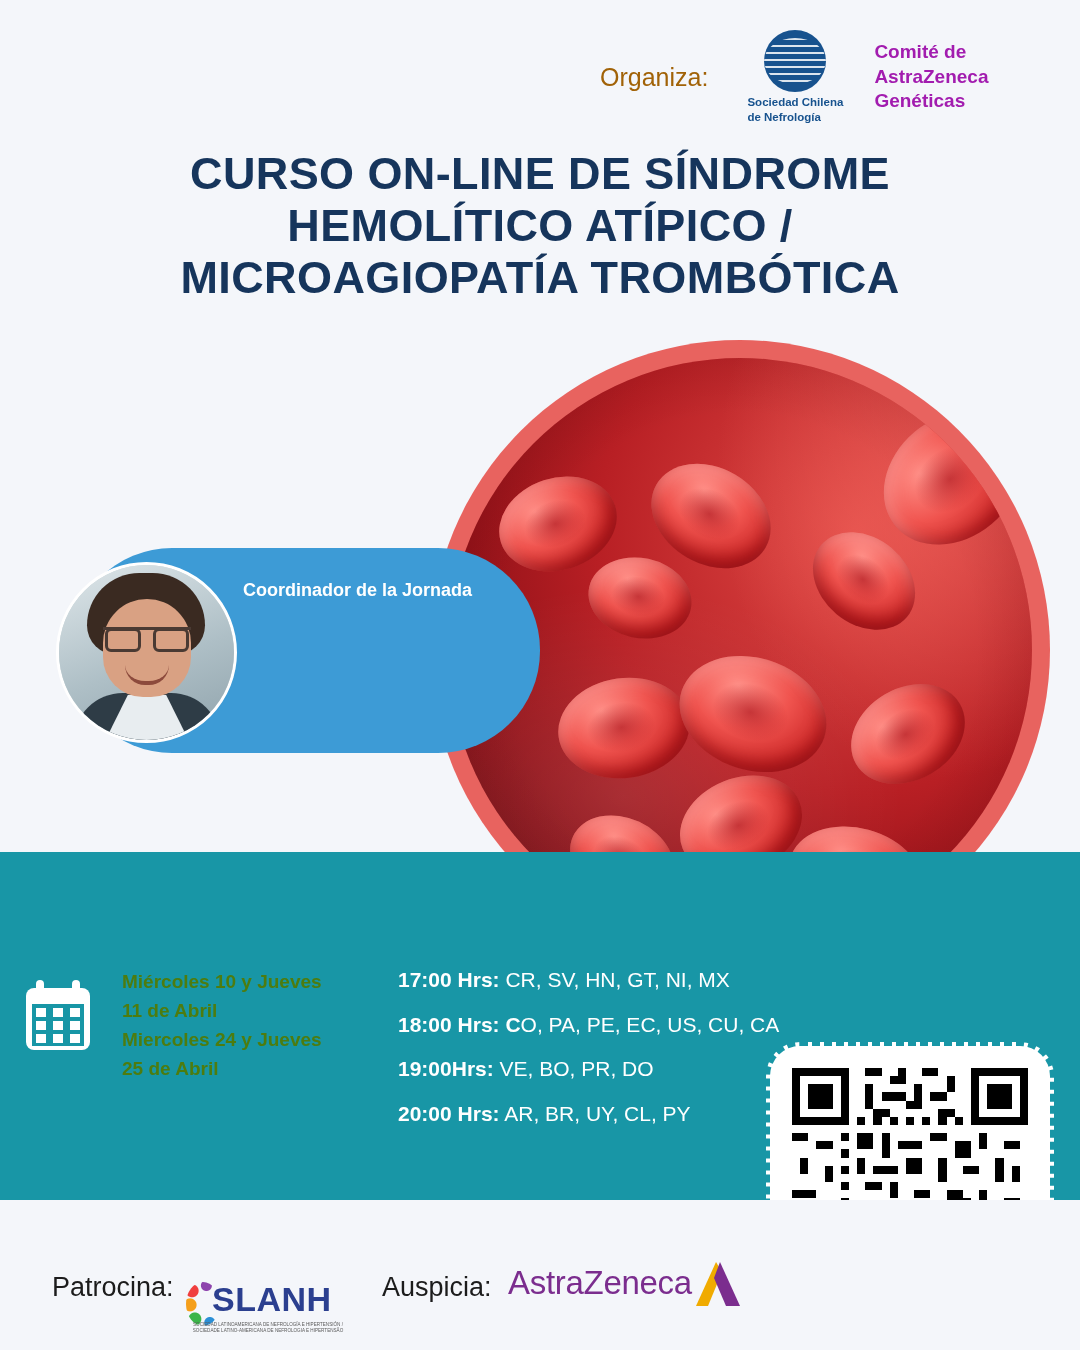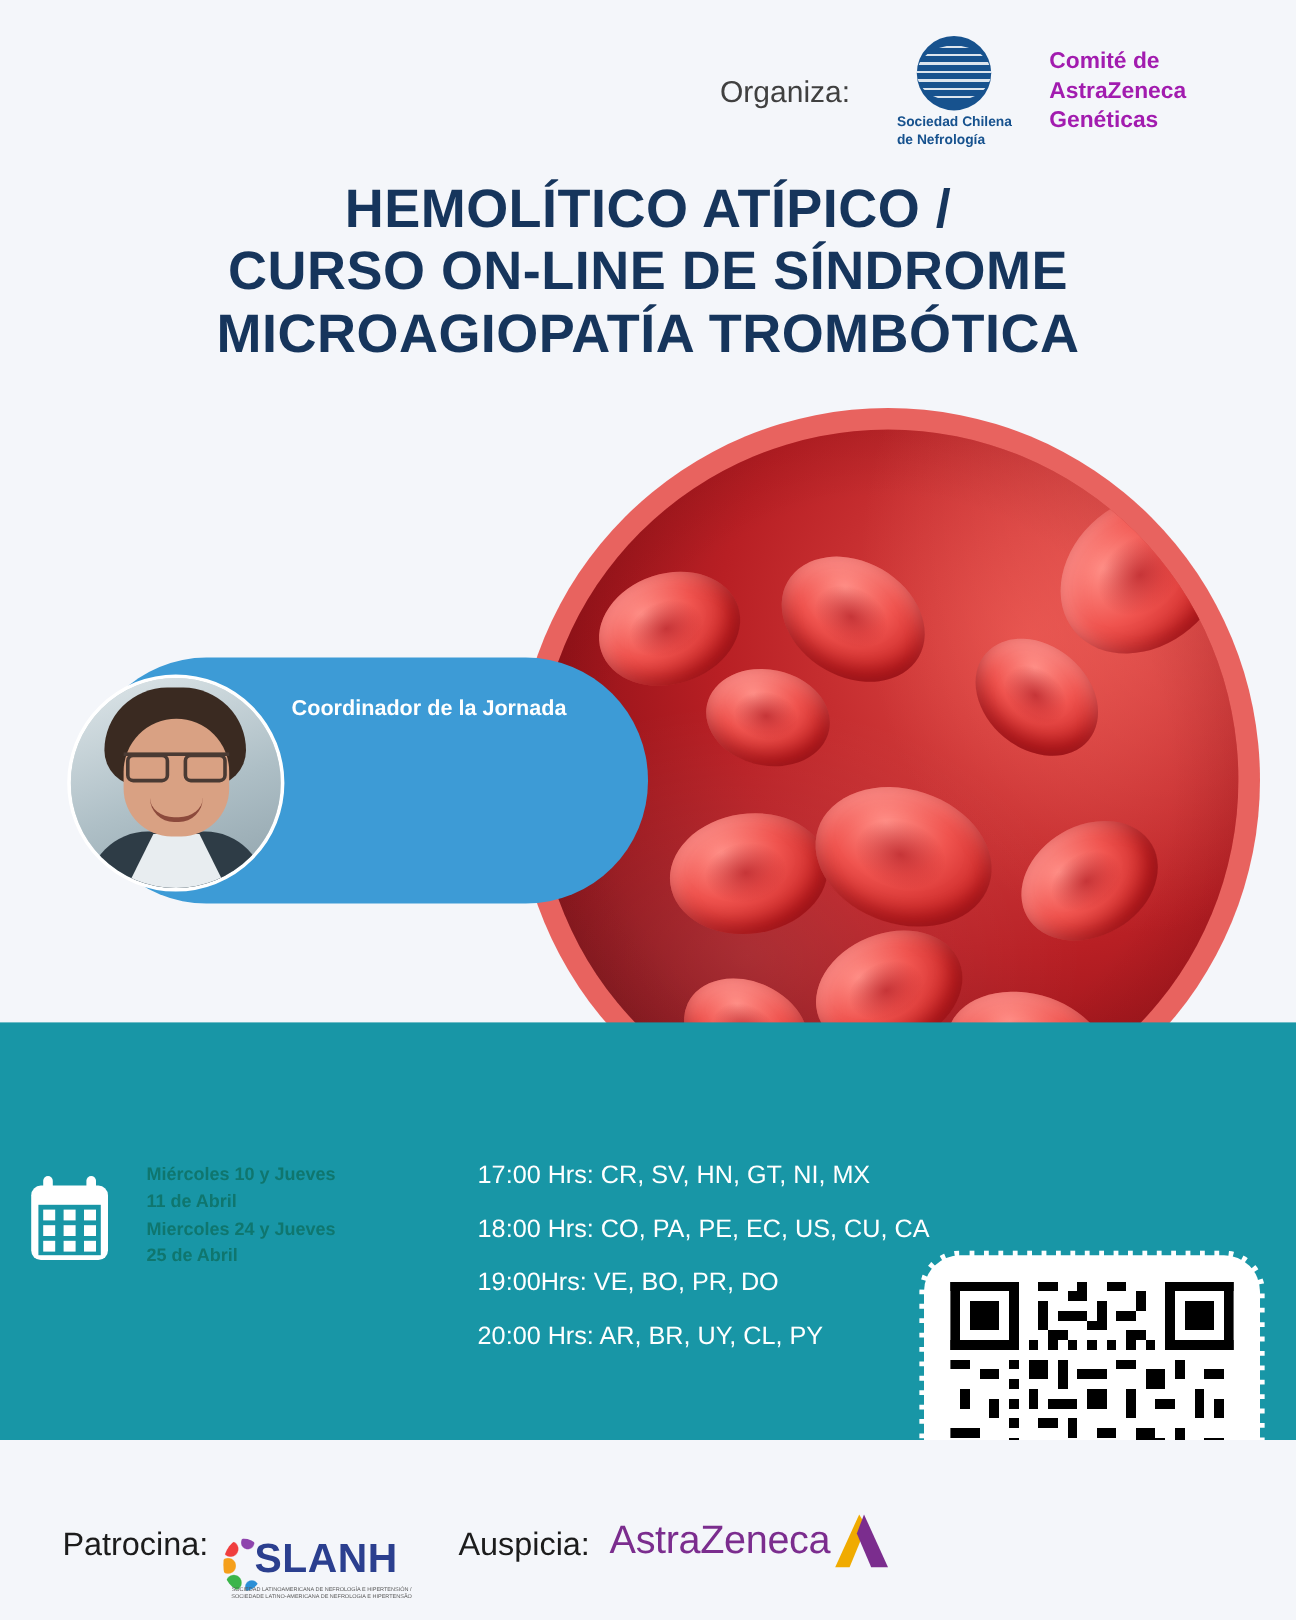--- a/index.html
+++ b/index.html
@@ -28,21 +28,21 @@
     top: 22px;
     left: 600px;
     width: 470px;
     height: 110px;
     display: flex;
     align-items: center;
     gap: 14px;
   }
   .organiza-label {
     font-size: 25px;
-    color: #404040;
+    color: #a16207;
     white-space: nowrap;
     margin-right: 8px;
   }
   .logo-scn {
     display: flex;
     flex-direction: column;
     align-items: center;
     width: 130px;
   }
   .scn-mark {
@@ -261,36 +261,36 @@
     width: 72px;
     height: 76px;
   }
   .cal-icon svg { display: block; }
 
   .dates-block {
     position: absolute;
     left: 122px;
     top: 968px;
     width: 250px;
-    color: #0f766e;
-    font-size: 15px;
+    color: #4d7c0f;
+    font-size: 19px;
     font-weight: bold;
     line-height: 1.52;
   }
 
   .hours-block {
     position: absolute;
     left: 398px;
     top: 958px;
     width: 420px;
     color: #ffffff;
     font-size: 21px;
     line-height: 2.12;
   }
-  .hours-block .hl { font-weight: normal; }
+  .hours-block .hl { font-weight: bold; }
 
   
   .qr-card {
     position: absolute;
     left: 766px;
     top: 1042px;
     width: 288px;
     height: 288px;
     background: #ffffff;
     border-radius: 34px;
@@ -399,22 +399,22 @@
       </div>
     </div>
     <div class="comite-text">
       <div>Comité de</div>
       <div>AstraZeneca</div>
       <div>Genéticas</div>
     </div>
   </div>
 
   <div class="title">
+    <div>CURSO ON-LINE DE SÍNDROME</div>
     <div>HEMOLÍTICO ATÍPICO /</div>
-    <div>CURSO ON-LINE DE SÍNDROME</div>
     <div>MICROAGIOPATÍA TROMBÓTICA</div>
   </div>
 
   <div class="blood-ring">
     <div class="blood-inner">
       <div class="vessel-shade"></div>
       <div class="rbc" style="left:50px;  top:120px; width:120px; height:92px;  transform:rotate(-18deg);"></div>
       <div class="rbc" style="left:140px; top:200px; width:104px; height:80px;  transform:rotate(12deg);"></div>
       <div class="rbc" style="left:200px; top:110px; width:126px; height:96px;  transform:rotate(30deg);"></div>
       <div class="rbc" style="left:110px; top:320px; width:132px; height:100px; transform:rotate(-8deg);"></div>

